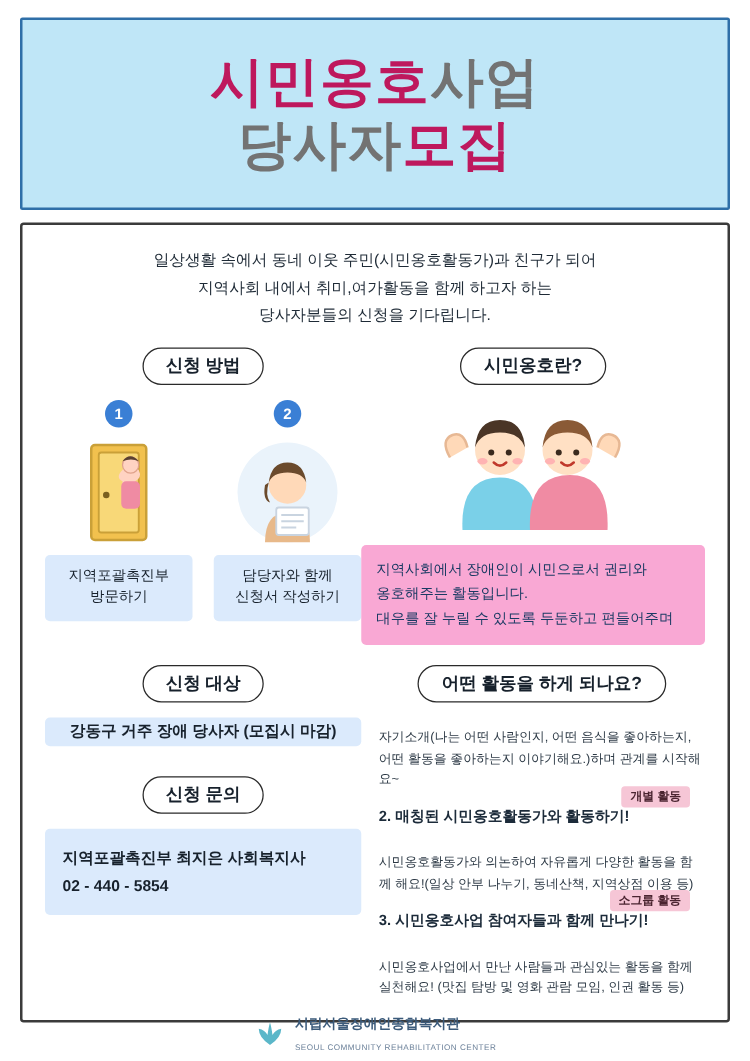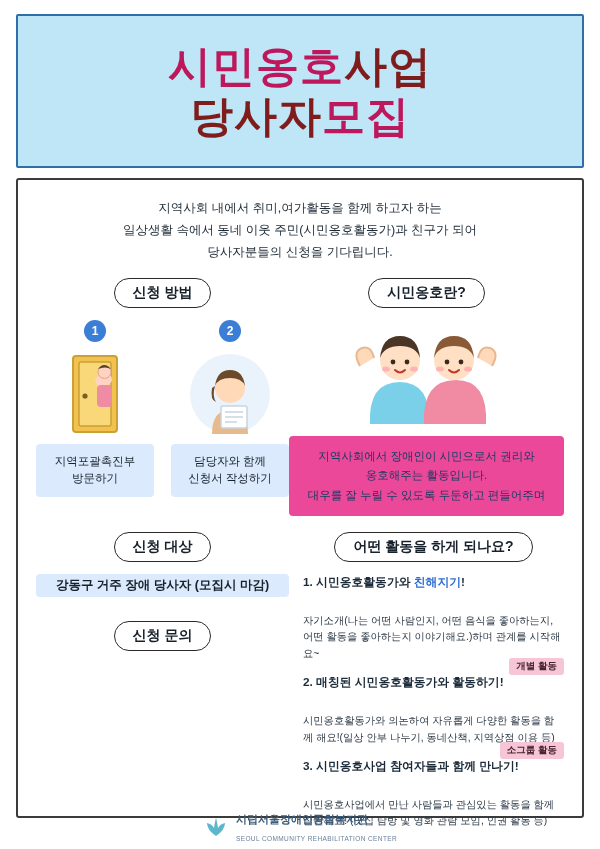--- a/index.html
+++ b/index.html
@@ -32,21 +32,21 @@
     gap:2px;
   }
   .title-line{
     font-size:43px;
     font-weight:bold;
     letter-spacing:1px;
     line-height:1.12;
     white-space:nowrap;
   }
   .t-navy{color:#be185d;}
-  .t-white{color:#7f1d1d;}
+  .t-white{color:#737373;}
 
   
   .body-box{
     position:relative;
     margin-top:10px;
     height:640px;
     border:2px solid #3b3b3b;
     border-radius:3px;
     box-sizing:border-box;
     padding:14px 18px 10px 18px;
@@ -115,28 +115,27 @@
     background:#dbeafc;
     border-radius:4px;
     font-size:11.5px;
     line-height:1.55;
     padding:9px 4px;
     color:#17212c;
   }
 
   
   .desc-box{
-    background:#ec4899;
+    background:#f9a8d4;
     border-radius:4px;
     padding:11px 12px;
     font-size:11.5px;
     line-height:1.7;
     color:#1a3a63;
     margin-top:12px;
-    text-align:center;
   }
   .hug-illus{
     height:110px;
     display:flex;
     align-items:flex-end;
     justify-content:center;
     margin-top:6px;
   }
 
   
@@ -179,21 +178,21 @@
   }
   .act-title .hl{color:#2f6fd0;}
   .act-body{
     font-size:10.3px;
     line-height:1.6;
     color:#2c3945;
     margin-top:21px;
   }
   .tag{
     position:absolute;
-    right:0;
+    right:12px;
     top:-16px;
     background:#f6c6d6;
     color:#4a2430;
     font-size:9.5px;
     font-weight:bold;
     border-radius:3px;
     padding:2px 7px;
     white-space:nowrap;
   }
 
@@ -219,22 +218,22 @@
       <span class="t-navy">시민옹호</span><span class="t-white">사업</span>
     </div>
     <div class="title-line">
       <span class="t-white">당사자</span><span class="t-navy">모집</span>
     </div>
   </div>
 
   <div class="body-box">
 
     <div class="intro">
+      <div>일상생활 속에서 동네 이웃 주민(시민옹호활동가)과  친구가 되어</div>
       <div>지역사회 내에서 취미,여가활동을 함께 하고자 하는</div>
-      <div>일상생활 속에서 동네 이웃 주민(시민옹호활동가)과  친구가 되어</div>
       <div>당사자분들의 신청을 기다립니다.</div>
     </div>
 
     <div class="cols">
 
       <div class="col-left">
         <div class="pill-wrap">
           <span class="pill">신청 방법</span>
         </div>
 
@@ -323,31 +322,34 @@
 
       <div class="col-left">
         <div class="pill-wrap">
           <span class="pill">신청 대상</span>
         </div>
         <div class="target-box">강동구 거주 장애 당사자 (모집시 마감)</div>
 
         <div class="pill-wrap" style="margin-top:24px;">
           <span class="pill">신청 문의</span>
         </div>
+        <div class="contact-box">
+          <div>지역포괄촉진부  최지은 사회복지사</div>
+          <div>02 - 440 - 5854</div>
+        </div>
       </div>
 
       <div class="col-right">
         <div class="pill-wrap">
           <span class="pill">어떤 활동을 하게 되나요?</span>
         </div>
 
         <div class="act-list">
 
           <div class="act">
-            <div class="act-title"><span>1. 시민옹호활동가와 </span><span class="hl">친해지기</span><span>!</span></div>
             <div class="act-body">자기소개(나는 어떤 사람인지, 어떤 음식을 좋아하는지, 어떤 활동을 좋아하는지 이야기해요.)하며 관계를 시작해요~</div>
           </div>
 
           <div class="act">
             <div class="tag">개별 활동</div>
             <div class="act-title"><span>2. 매칭된 시민옹호활동가와 활동하기</span><span>!</span></div>
             <div class="act-body">시민옹호활동가와 의논하여 자유롭게 다양한 활동을 함께 해요!(일상 안부 나누기, 동네산책, 지역상점 이용 등)</div>
           </div>
 
           <div class="act">

